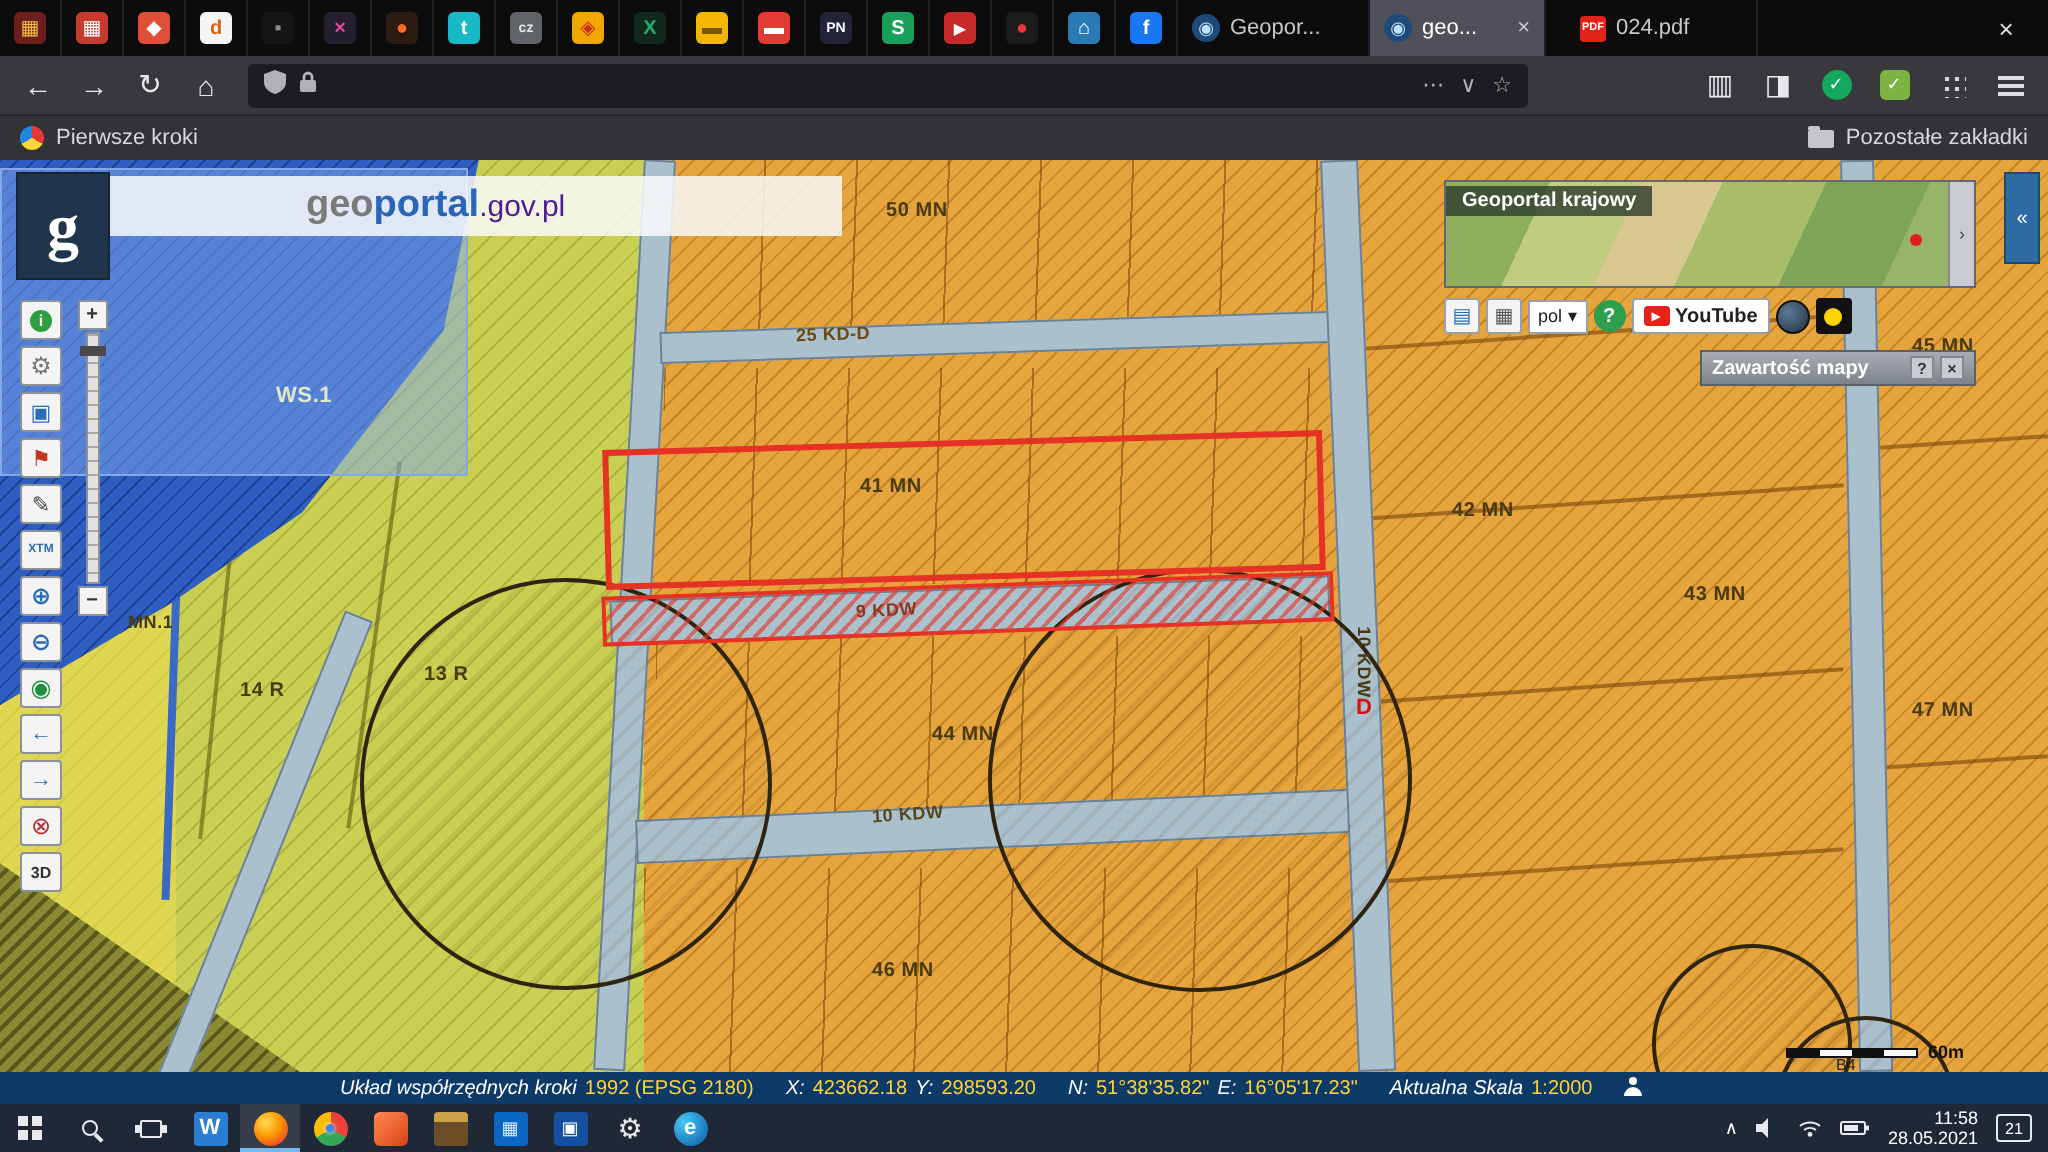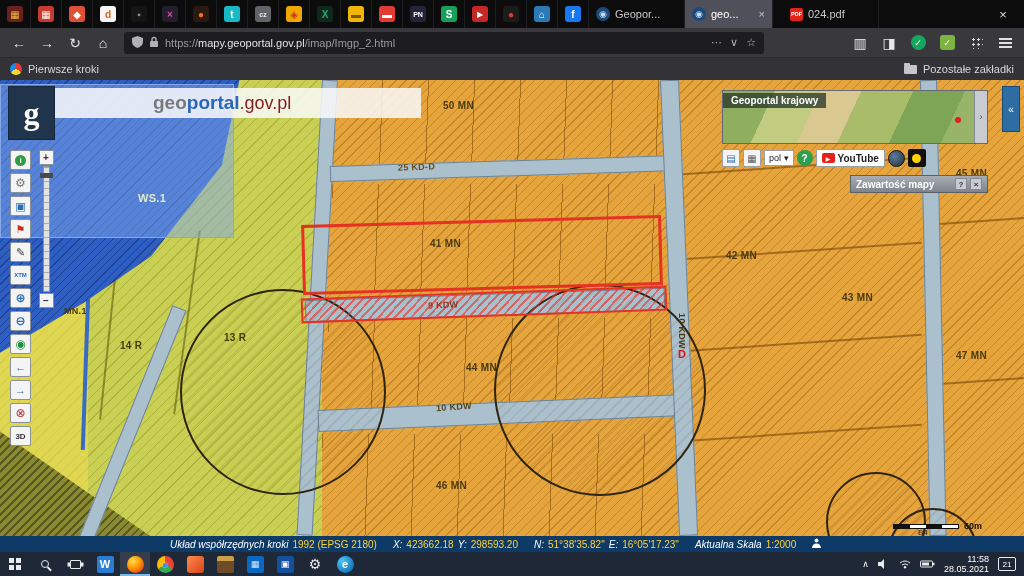--- a/index.html
+++ b/index.html
@@ -59,21 +59,21 @@
 .circ{position:absolute;border:2.5px solid #2f2410;border-radius:50%;background:repeating-linear-gradient(135deg,rgba(90,50,5,.10) 0 2px,transparent 2px 8px);z-index:5}
 .redrect{position:absolute;left:302px;top:140px;width:360px;height:70px;border:3px solid #e63224;transform:rotate(-1.6deg);z-index:6}
 .redroad{position:absolute;left:301px;top:212px;width:366px;height:25px;transform:rotate(-2deg);border:2px solid #e63224;background:repeating-linear-gradient(135deg,rgba(230,50,36,.60) 0 2px,rgba(230,50,36,0) 2px 6px);z-index:6}
 .map-label{position:absolute;font-size:10px;font-weight:bold;color:#4a3a10;white-space:nowrap;z-index:7;letter-spacing:.3px}
 
 
 .applogo{left:8px;top:6px;width:47px;height:54px;background:#20344c;border:1px solid #16263a;color:#fff;display:flex;align-items:center;justify-content:center;font:bold 32px "Liberation Serif",serif;z-index:10}
 .apphead{left:55px;top:8px;width:366px;height:30px;background:rgba(250,250,250,.85);display:flex;align-items:center;padding-left:98px;z-index:10}
 .brand-geo{color:#7a7a7a;font-weight:bold;font-size:19px}
 .brand-portal{color:#2a66b8;font-weight:bold;font-size:19px}
-.brand-suffix{color:#7f1d1d;font-size:18px}
+.brand-suffix{color:#4c1d95;font-size:15px}
 .appmenu{left:55px;top:38px;width:366px;height:22px;background:rgba(150,165,175,.85);display:flex;gap:3px;align-items:center;padding:0 4px;z-index:10}
 .mbtn{background:#f2f4f6;border:1px solid #9aa4ac;border-radius:2px;font-size:8.5px;font-weight:bold;color:#1a3a5c;padding:2px 5px;white-space:nowrap}
 .ltool{left:10px;top:70px;display:flex;flex-direction:column;gap:3px;z-index:10}
 .lbtn{width:21px;height:20px;background:#f4f4f4;border:1px solid #8a9198;border-radius:2px;display:flex;align-items:center;justify-content:center}
 .lglyph{display:flex;align-items:center;justify-content:center;width:15px;height:15px;font-size:11px}
 .zslider{position:absolute;left:38px;top:70px;width:16px;display:flex;flex-direction:column;align-items:center;z-index:10}
 .zbtn{width:15px;height:15px;background:#f4f4f4;border:1px solid #8a9198;font-size:10px;font-weight:bold;display:flex;align-items:center;justify-content:center;color:#333}
 .ztrack{width:7px;height:126px;background:repeating-linear-gradient(180deg,#aaa 0 1px,#e2e2e2 1px 7px);border:1px solid #8a9198;position:relative;margin:1px 0}
 .zhandle{position:absolute;left:-4px;top:6px;width:13px;height:5px;background:#4a4a4a}
 .ovmap{left:722px;top:10px;width:266px;height:54px;border:1px solid #667;z-index:10;background:linear-gradient(115deg,#8fae5e 0 18%,#c2cc80 18% 34%,#d9c990 34% 48%,#a8bc6a 48% 66%,#7ea456 66% 84%,#97b468 84%)}
@@ -210,21 +210,20 @@
     <button class="nbtn">↻</button>
     <button class="nbtn">⌂</button>
     <div class="urlbar">
       <span><svg width="11" height="12">
             <path d="M5.5 0 L11 2 V6 C11 9 8.5 11 5.5 12 C2.5 11 0 9 0 6 V2 Z" fill="#b0b0b8"></path>
           </svg></span>
       <span><svg width="10" height="12">
             <rect x="1" y="5" width="8" height="6" rx="1" fill="#b0b0b8"></rect>
             <path d="M3 5 V3.5 a2 2 0 0 1 4 0 V5" stroke="#b0b0b8" stroke-width="1.4" fill="none"></path>
           </svg></span>
-      <span class="url"><span class="dim">https://</span><span>mapy.geoportal.gov.pl</span><span class="dim">/imap/Imgp_2.html</span></span>
       <span class="urlicons">
         <span>⋯</span>
         <span>∨</span>
         <span>☆</span>
       </span>
     </div>
     <div class="navright">
       <button class="nbtn">▥</button>
       <button class="nbtn">◨</button>
       <button class="nbtn">
@@ -299,21 +298,21 @@
         <span class="map-label" style="left: 842px; top: 212px;">43 MN</span>
         <span class="map-label" style="left: 956px; top: 270px;">47 MN</span>
         <span class="map-label" style="left: 466px; top: 282px;">44 MN</span>
         <span class="map-label" style="left: 436px; top: 400px;">46 MN</span>
         <span class="map-label" style="left: 428px; top: 220px; transform: rotate(-3deg); font-size: 9px; color: rgb(138, 58, 32);">9 KDW</span>
         <span class="map-label" style="left: 436px; top: 322px; transform: rotate(-4deg); font-size: 9px; color: rgb(86, 71, 28);">10 KDW</span>
         <span class="map-label" style="left: 664px; top: 246px; transform: rotate(90deg); font-size: 9px;">10 KDW</span>
         <span class="map-label" style="left: 138px; top: 112px; color: rgb(223, 232, 204); font-size: 11px;">WS.1</span>
         <span class="map-label" style="left: 64px; top: 226px; font-size: 9px;">MN.1</span>
         <span class="map-label" style="left: 120px; top: 260px;">14 R</span>
-        <span class="map-label" style="left: 224px; top: 252px;">13 R</span>
+        <span class="map-label" style="left: 212px; top: 252px;">13 R</span>
         <span class="map-label" style="left: 678px; top: 268px; color: rgb(212, 17, 17); font-size: 11px;">D</span>
       </div>
 
     <div class="layer applogo">g</div>
     <div class="layer apphead">
       <span class="brand-geo">geo</span>
         <span class="brand-portal">portal</span>
         <span class="brand-suffix">.gov.pl</span>
     </div>
     <div class="layer ltool">

